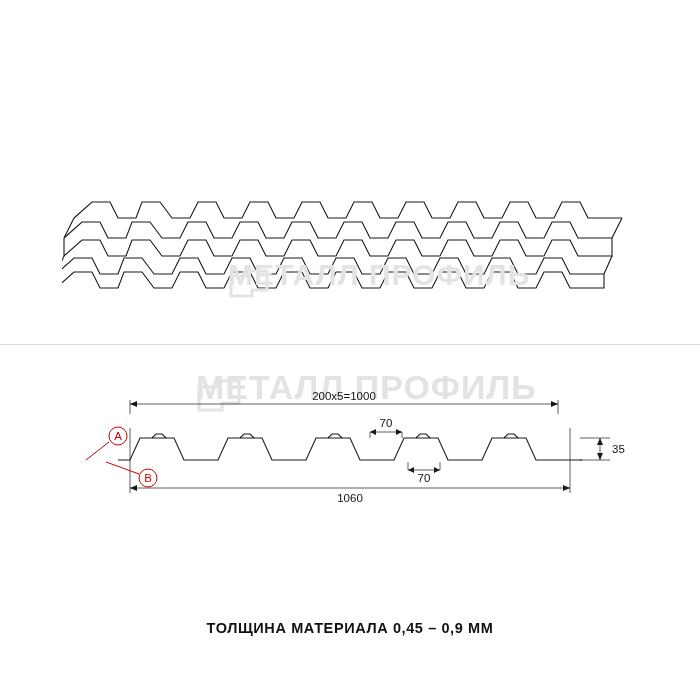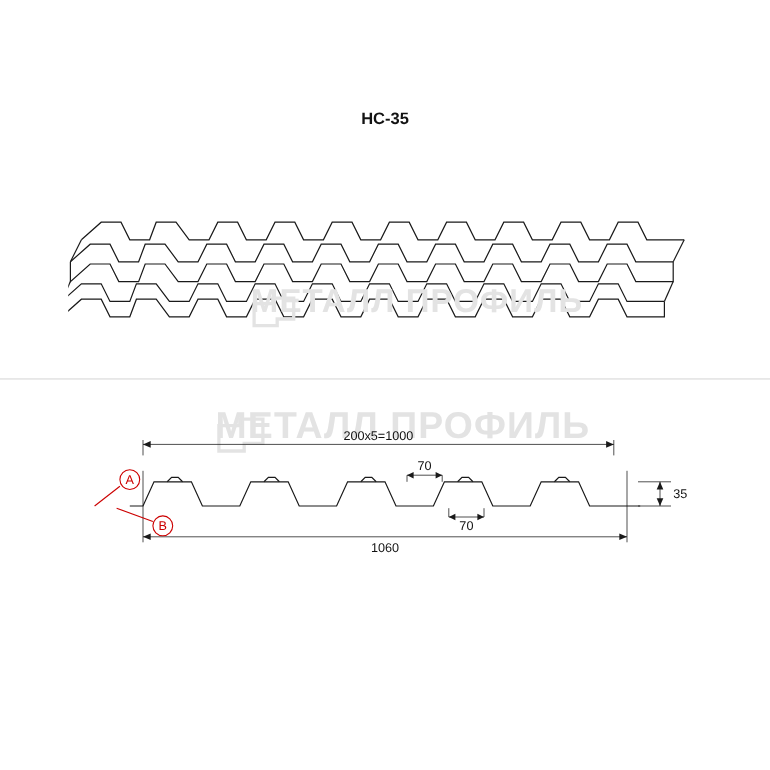--- a/index.html
+++ b/index.html
@@ -104,21 +104,20 @@
   .dim { fill: none; stroke: #1a1a1a; stroke-width: 0.7; }
   .dimtxt { font-family: "Liberation Sans", sans-serif; font-size: 11.5px; fill: #121212; }
   .calltxt { font-family: "Liberation Sans", sans-serif; font-size: 11.5px; fill: #cc0000; }
   .call { fill: none; stroke: #cc0000; stroke-width: 1; }
 </style>
 </head>
 <body>
 
 <div class="page">
 
-  <div class="subtitle">НС-35</div>
 
   <div class="iso-wrap">
     <svg width="580" height="140" viewBox="0 0 580 140" aria-hidden="true">
       <g class="ln">
 
         <path d="M12 40 L30 24 L48 24 L56 40 L74 40 L80 24 L98 24 L110 40 L128 40
                  L136 24 L154 24 L162 40 L180 40 L188 24 L206 24 L214 40 L232 40
                  L240 24 L258 24 L266 40 L284 40 L292 24 L310 24 L318 40 L336 40
                  L344 24 L362 24 L370 40 L388 40 L396 24 L414 24 L422 40 L440 40
                  L448 24 L466 24 L474 40 L492 40 L500 24 L518 24 L526 40 L560 40"></path>
@@ -252,14 +251,15 @@
       </g>
       <g>
         <circle class="call" cx="108" cy="100" r="9"></circle>
         <text class="calltxt" x="108" y="104" text-anchor="middle">B</text>
         <path class="call" d="M99 96 L66 84"></path>
       </g>
 
     </svg>
   </div>
 
+  <div class="thickness">ТОЛЩИНА МАТЕРИАЛА 0,45 – 0,9 ММ</div>
 
 </div>
 
 </body></html>

